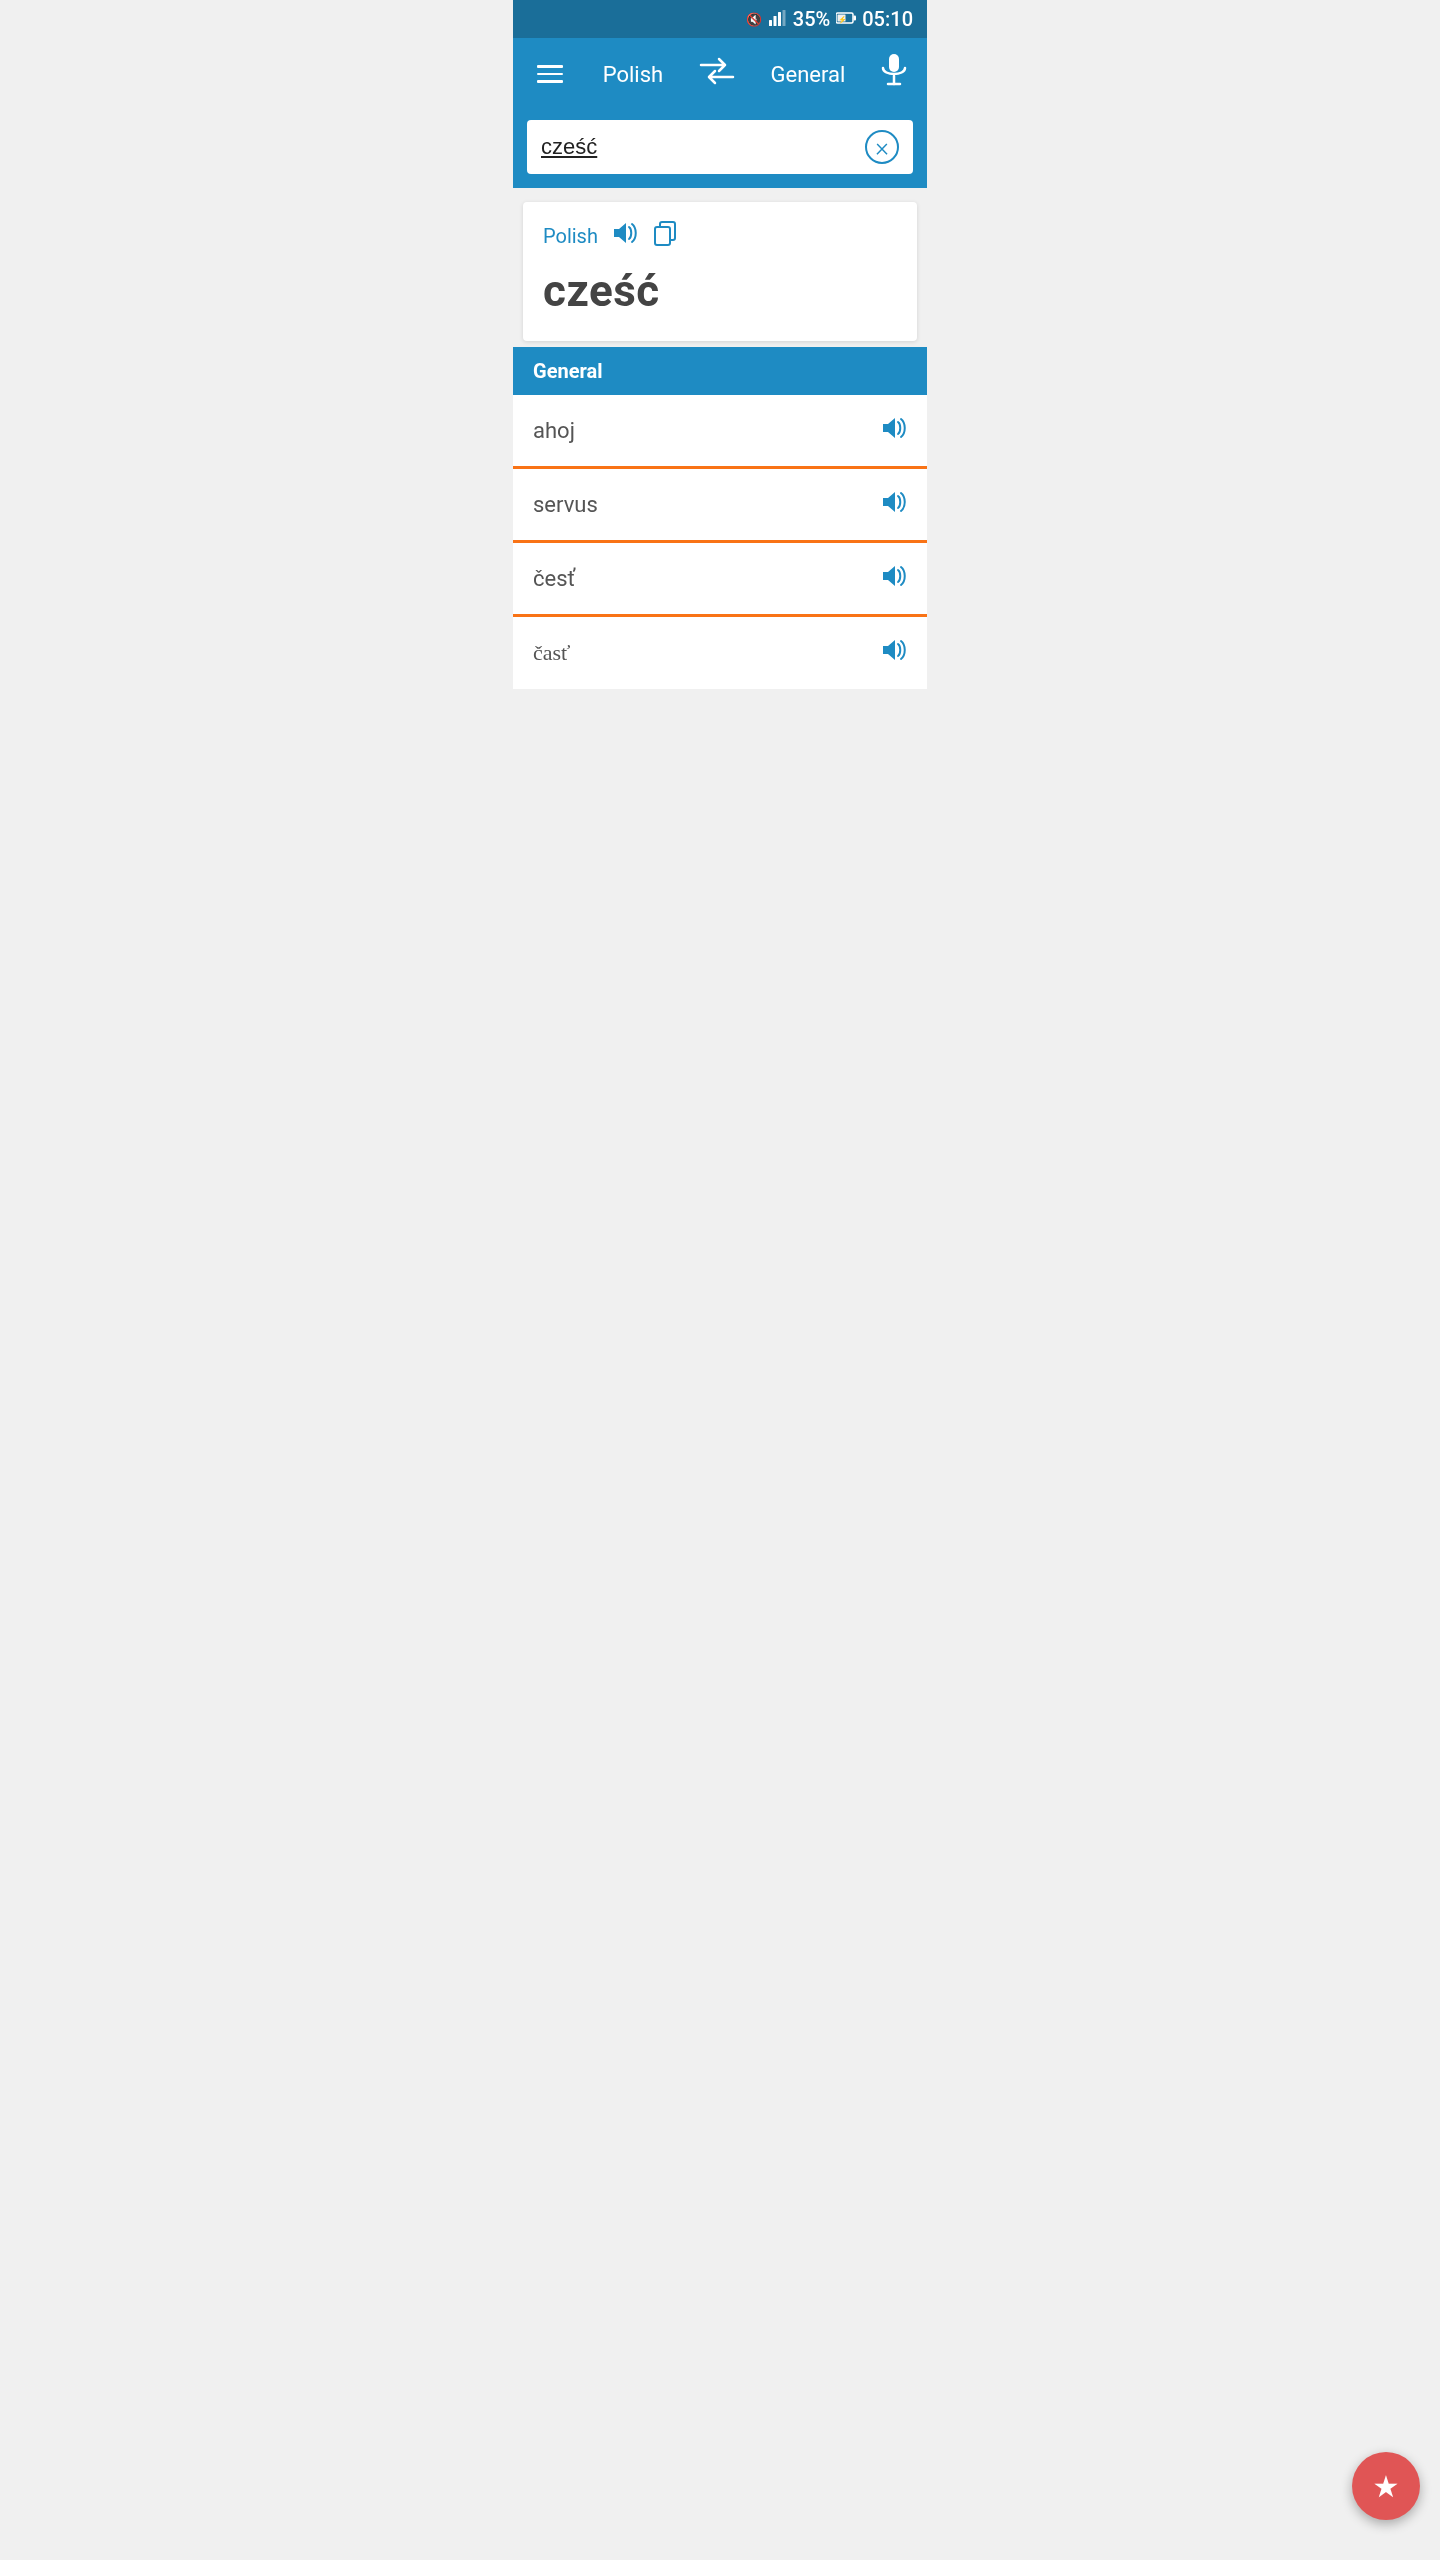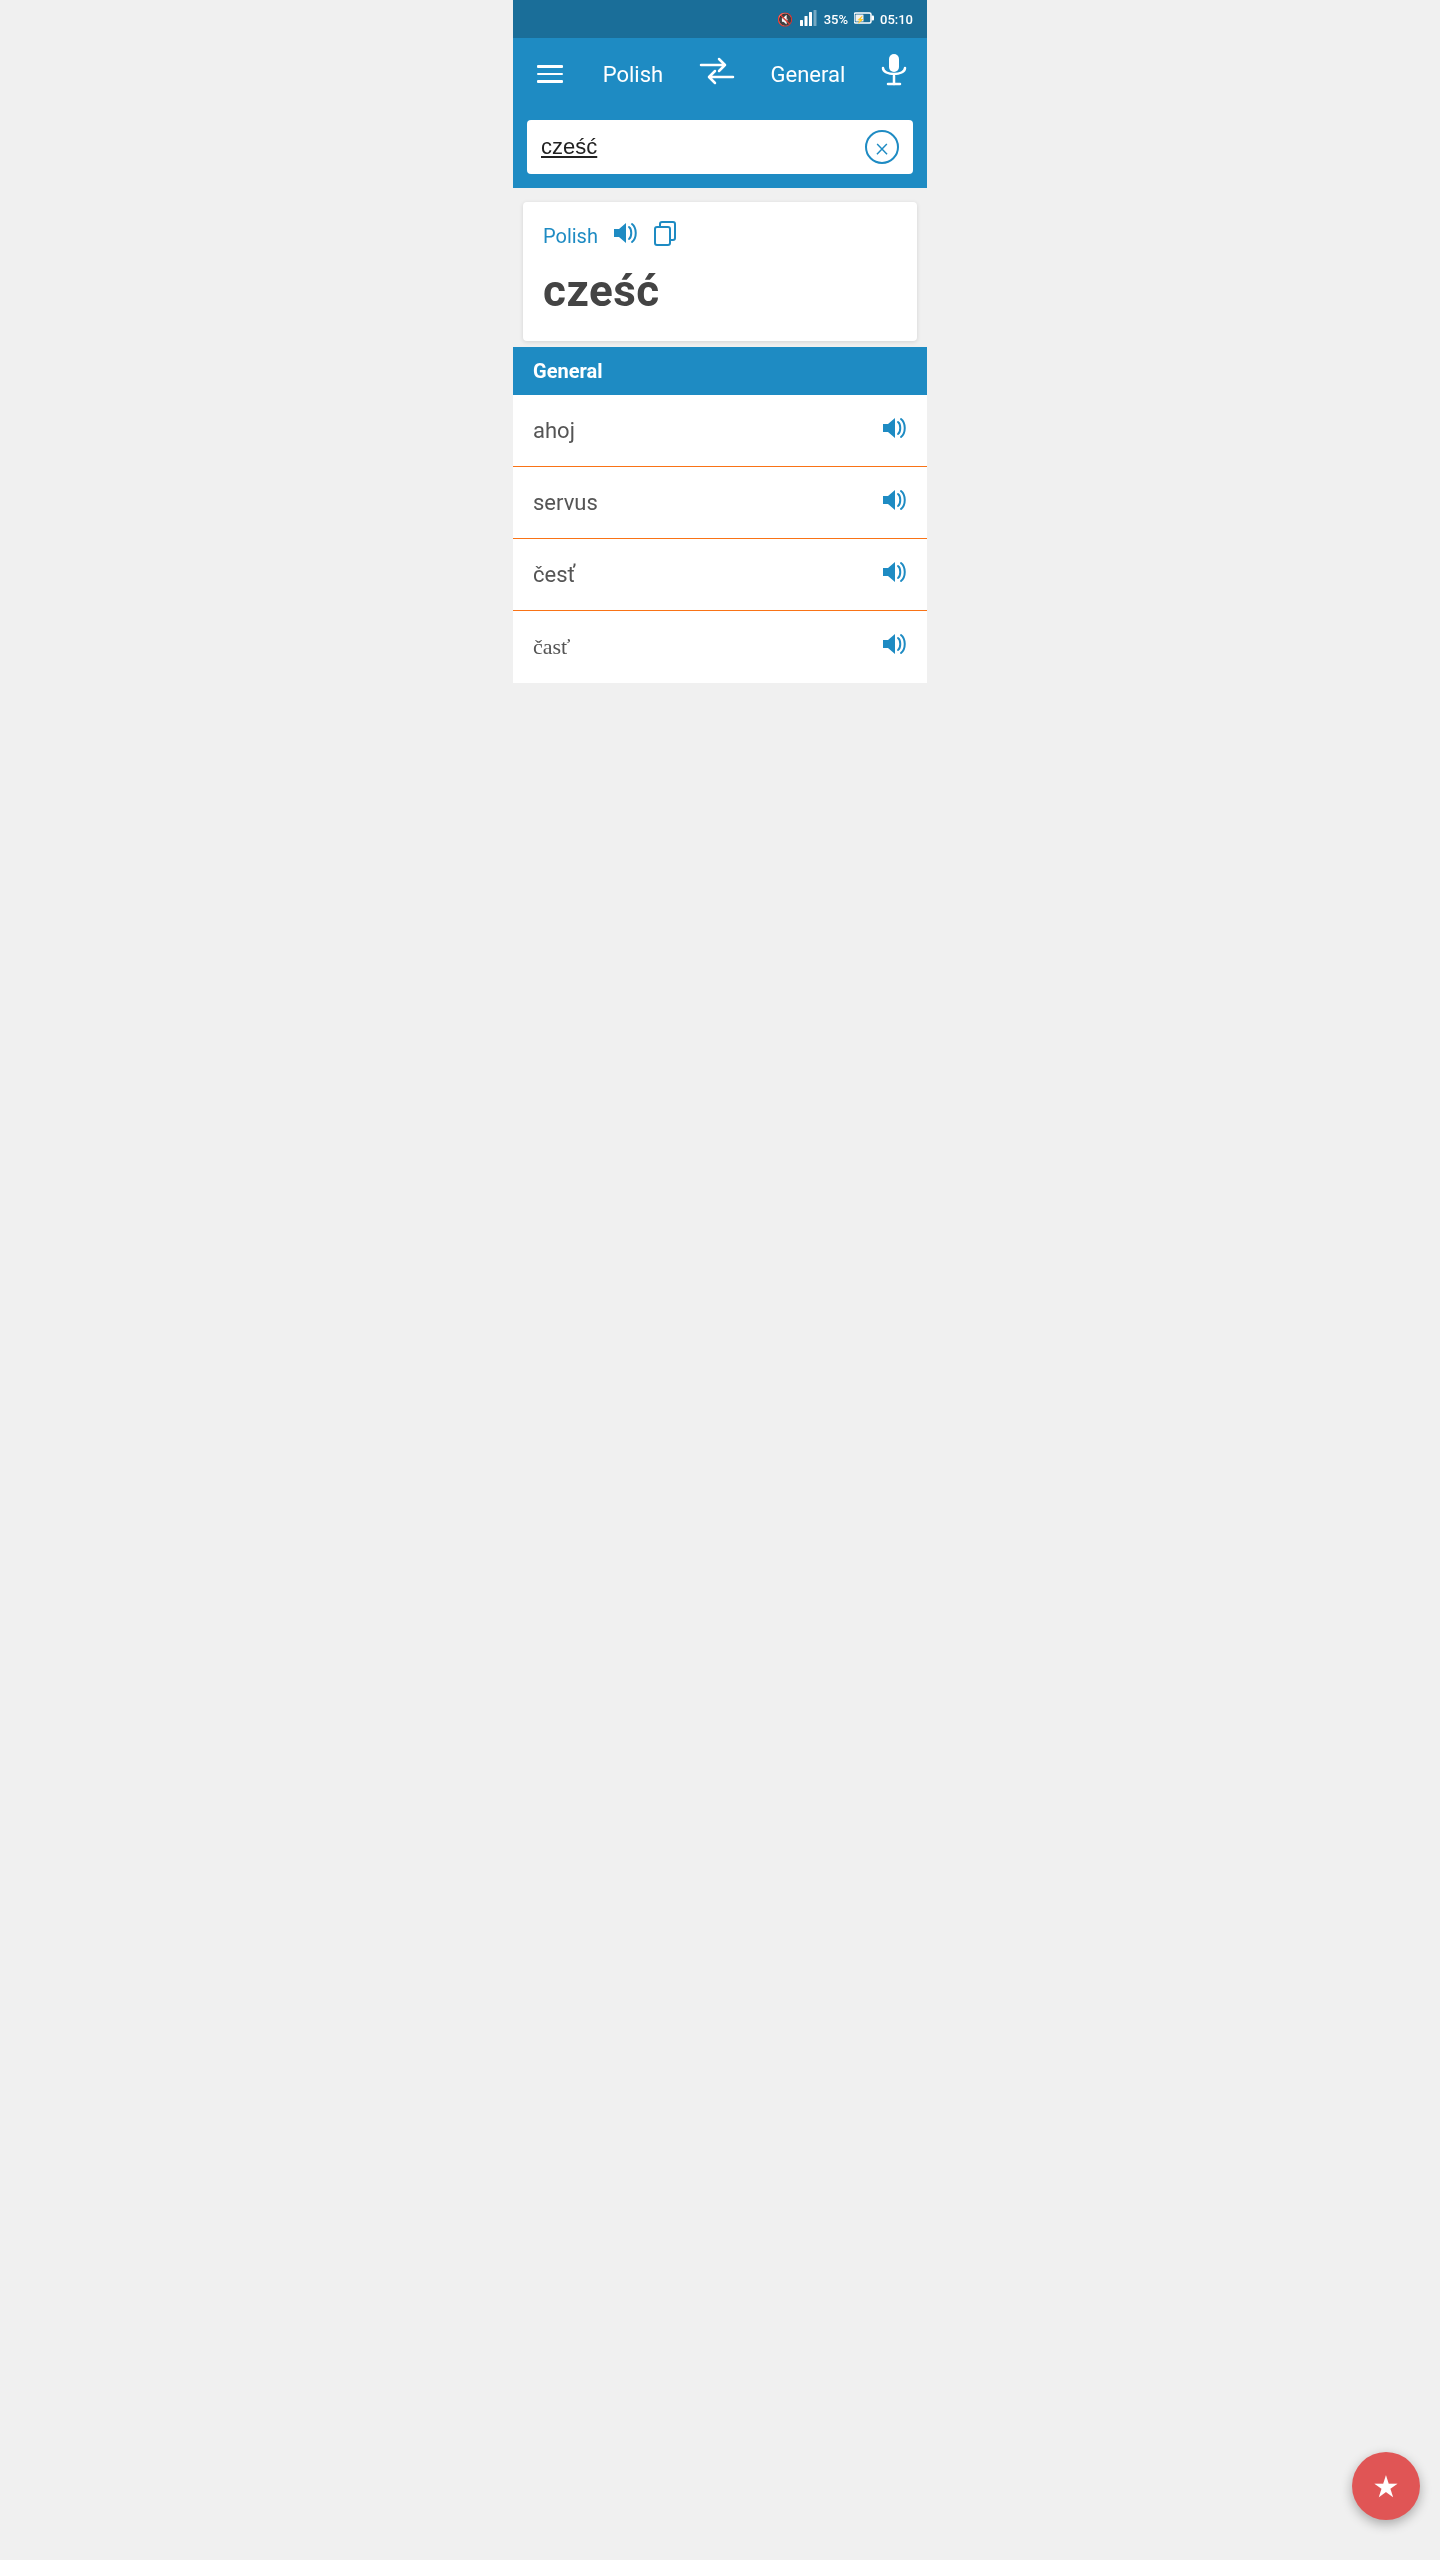--- a/index.html
+++ b/index.html
@@ -29,21 +29,21 @@
     }
 
     .status-icons {
       display: flex;
       align-items: center;
       gap: 6px;
     }
 
     .status-text {
       color: white;
-      font-size: 13px;
+      font-size: 20px;
       font-weight: 500;
     }
 
     .status-icon {
       color: white;
       font-size: 13px;
     }
 
     
     .app-bar {
@@ -185,21 +185,21 @@
     
     .translation-list {
       background: white;
     }
 
     .list-item {
       display: flex;
       align-items: center;
       justify-content: space-between;
       padding: 22px 20px;
-      border-bottom: 1px solid #f97316;
+      border-bottom: 3px solid #f97316;
     }
 
     .list-item:last-child {
       border-bottom: none;
       font-family: Liberation Serif, serif;
     }
 
     .list-word {
       font-size: 22px;
       color: #555;

